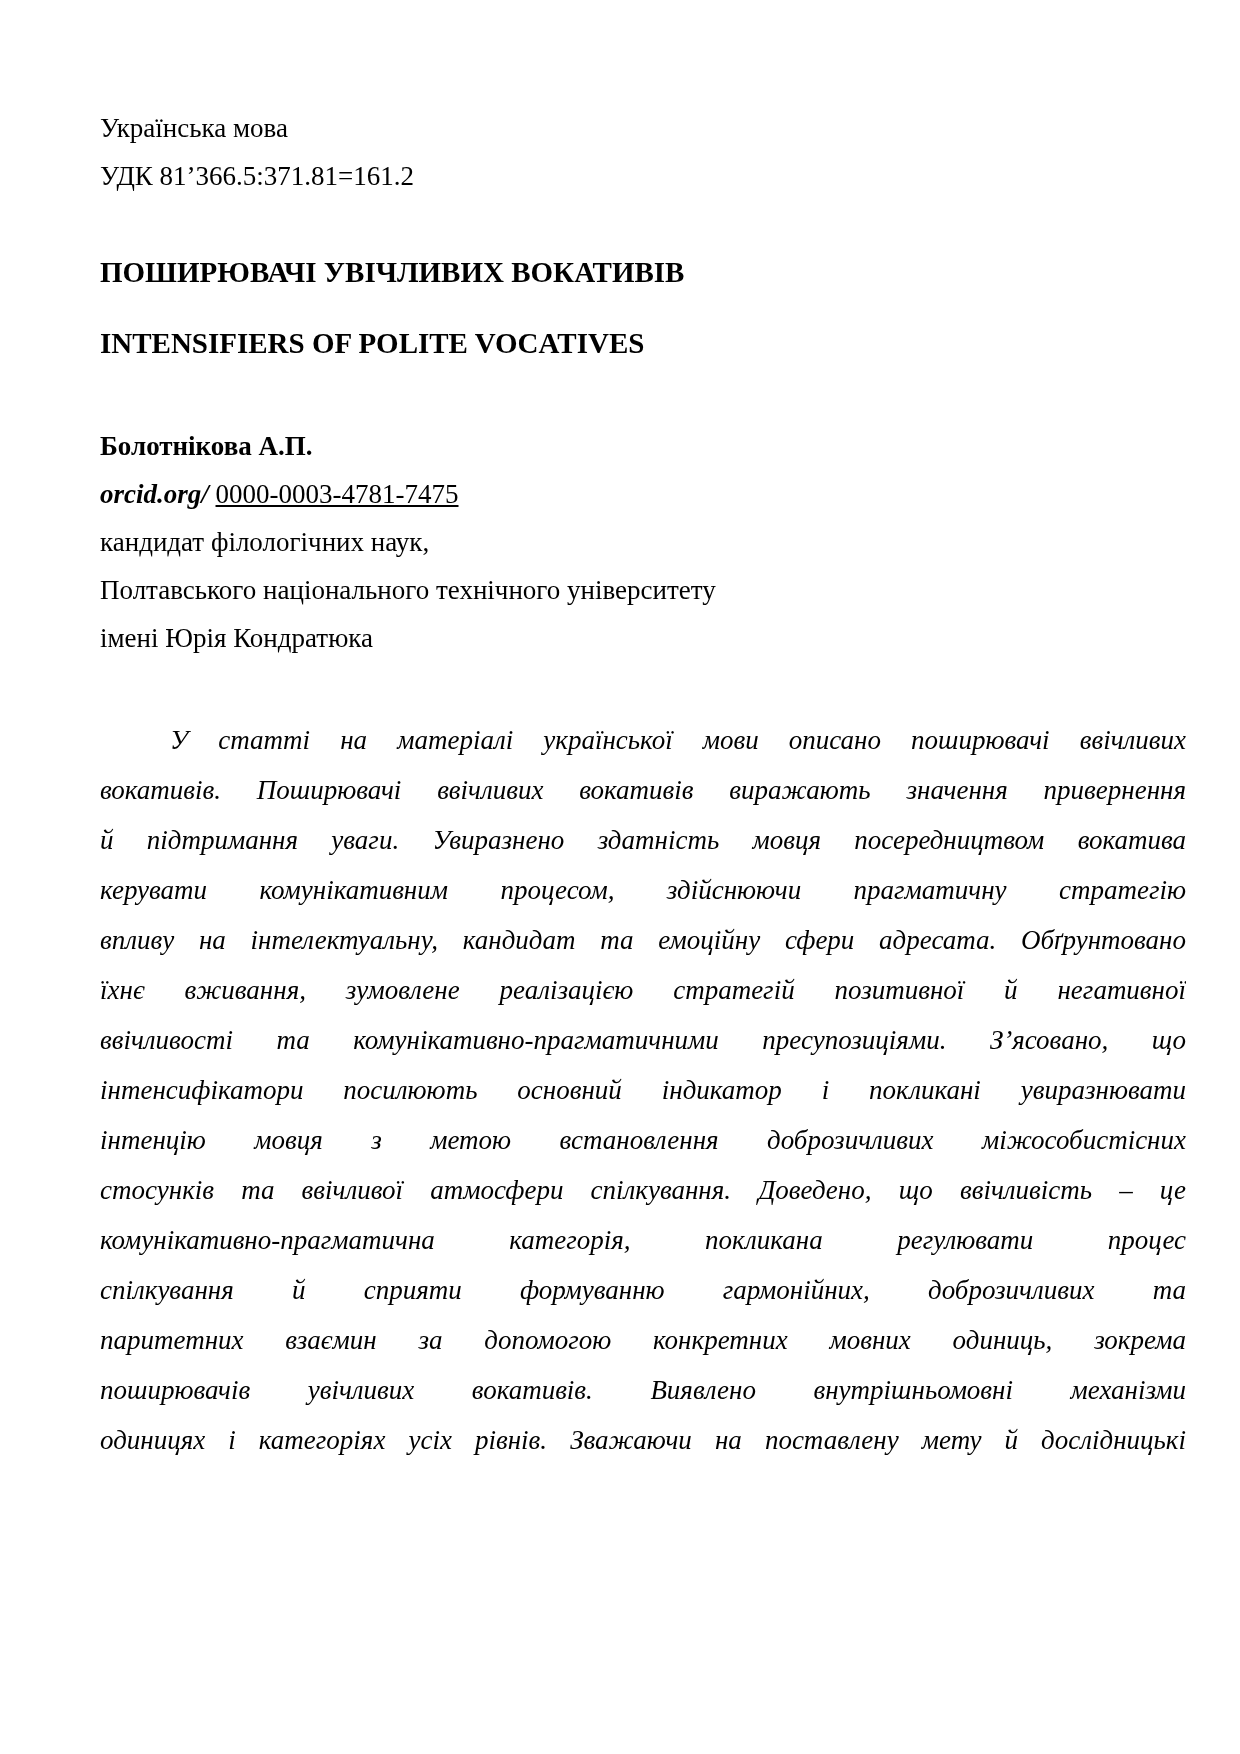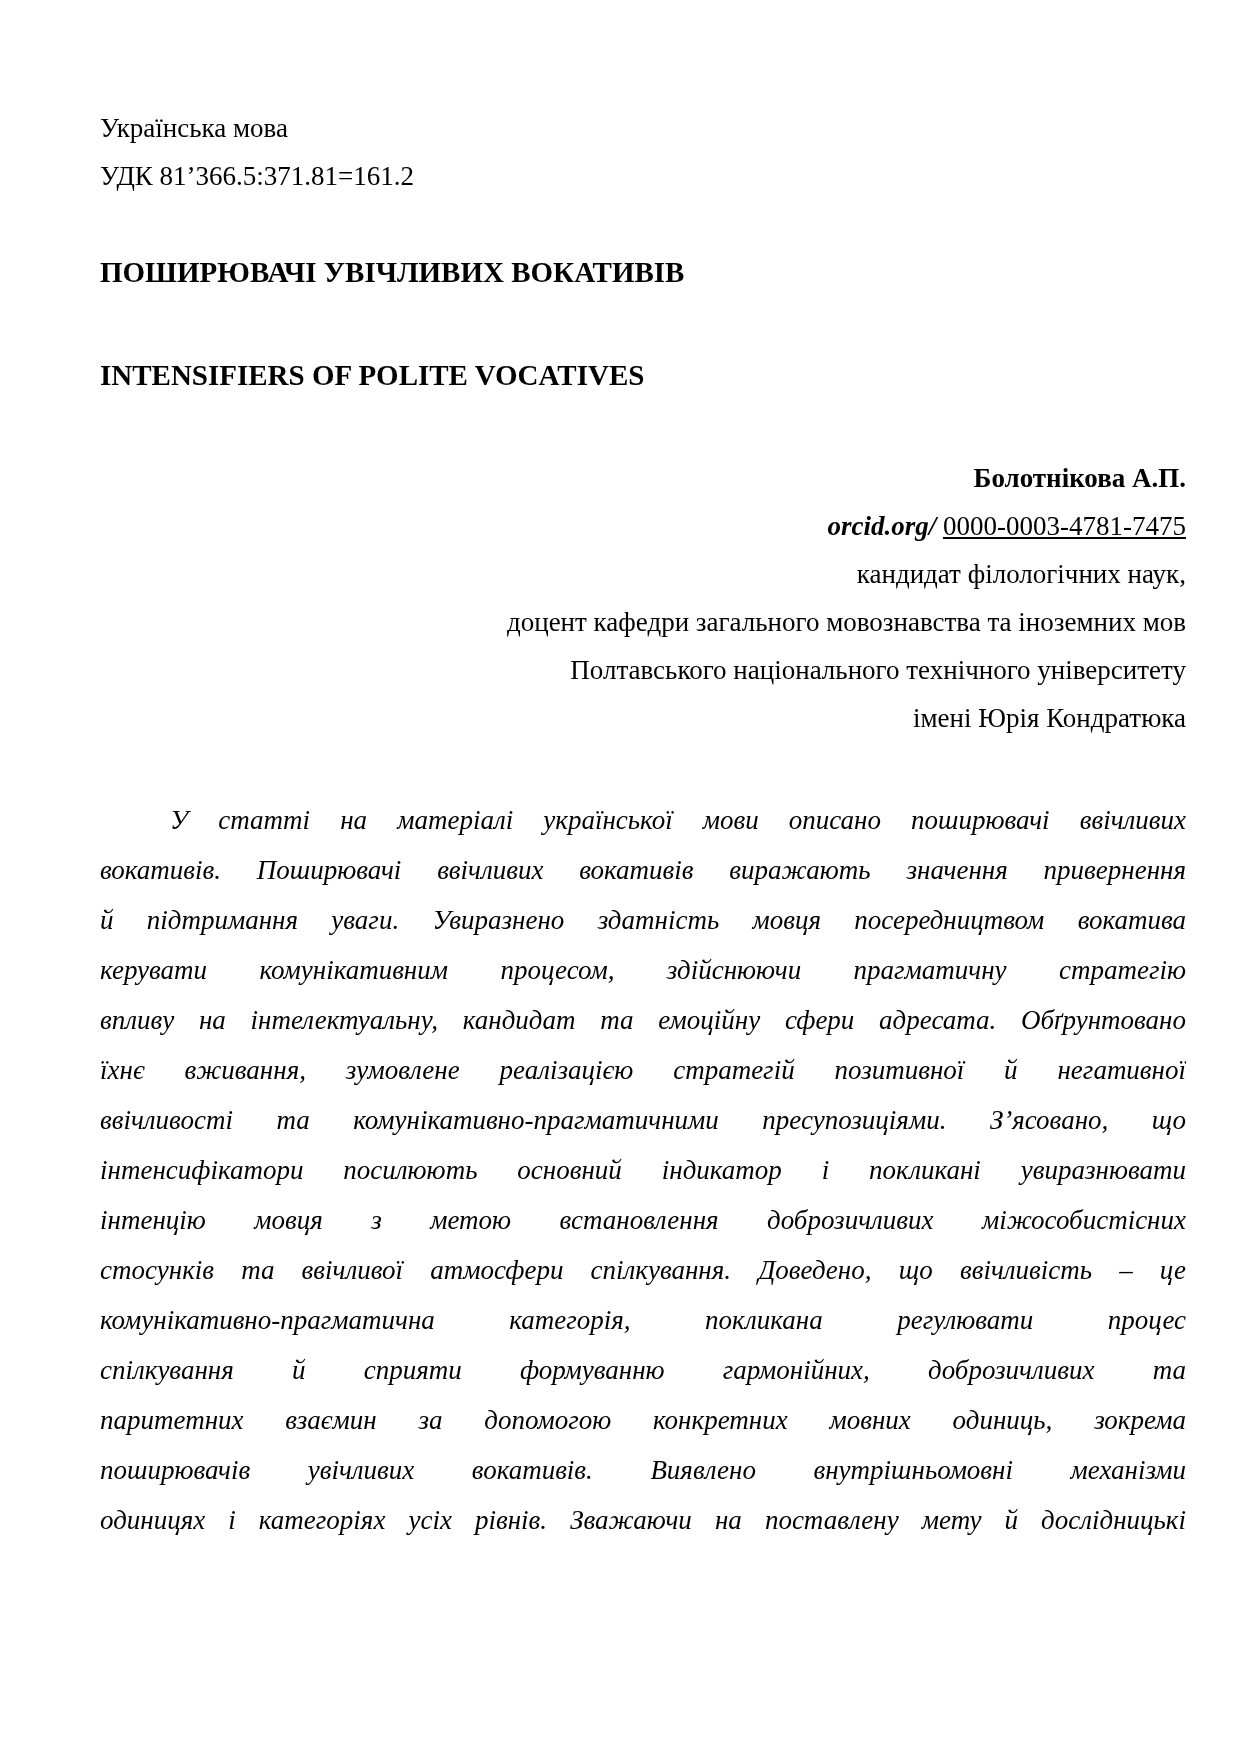--- a/index.html
+++ b/index.html
@@ -23,24 +23,24 @@
     line-height: 48px;
     text-align: left;
   }
   .title {
     font-size: 29px;
     font-weight: bold;
     text-align: left;
     line-height: 48px;
   }
   .title-uk { margin-top: 48px; }
-  .title-en { margin-top: 55px; }
+  .title-en { margin-top: 23px; }
   .author-block {
     margin-top: 55px;
-    text-align: right;
+    text-align: left;
     font-size: 27px;
     line-height: 48px;
   }
   .author-name { font-weight: bold; }
   .orcid-prefix {
     font-weight: bold;
     font-style: italic;
   }
   .orcid-link {
     text-decoration: underline;
@@ -76,21 +76,20 @@
 
   <div class="title title-en">INTENSIFIERS OF POLITE VOCATIVES</div>
 
   <div class="author-block">
     <div class="author-name">Болотнікова А.П.</div>
     <div>
       <span class="orcid-prefix">orcid.org/</span>
       <span class="orcid-link">0000-0003-4781-7475</span>
     </div>
     <div>кандидат філологічних наук,</div>
-    <div>доцент кафедри загального мовознавства та іноземних мов</div>
     <div>Полтавського національного технічного університету</div>
     <div>імені Юрія Кондратюка</div>
   </div>
 
   <div class="abstract">
       <div class="abs-line">У статті на матеріалі української мови описано поширювачі ввічливих</div>
       <div class="abs-line">вокативів. Поширювачі ввічливих вокативів виражають значення привернення</div>
       <div class="abs-line">й підтримання уваги. Увиразнено здатність мовця посередництвом вокатива</div>
       <div class="abs-line">керувати комунікативним процесом, здійснюючи прагматичну стратегію</div>
       <div class="abs-line">впливу на інтелектуальну, кандидат та емоційну сфери адресата. Обґрунтовано</div>

